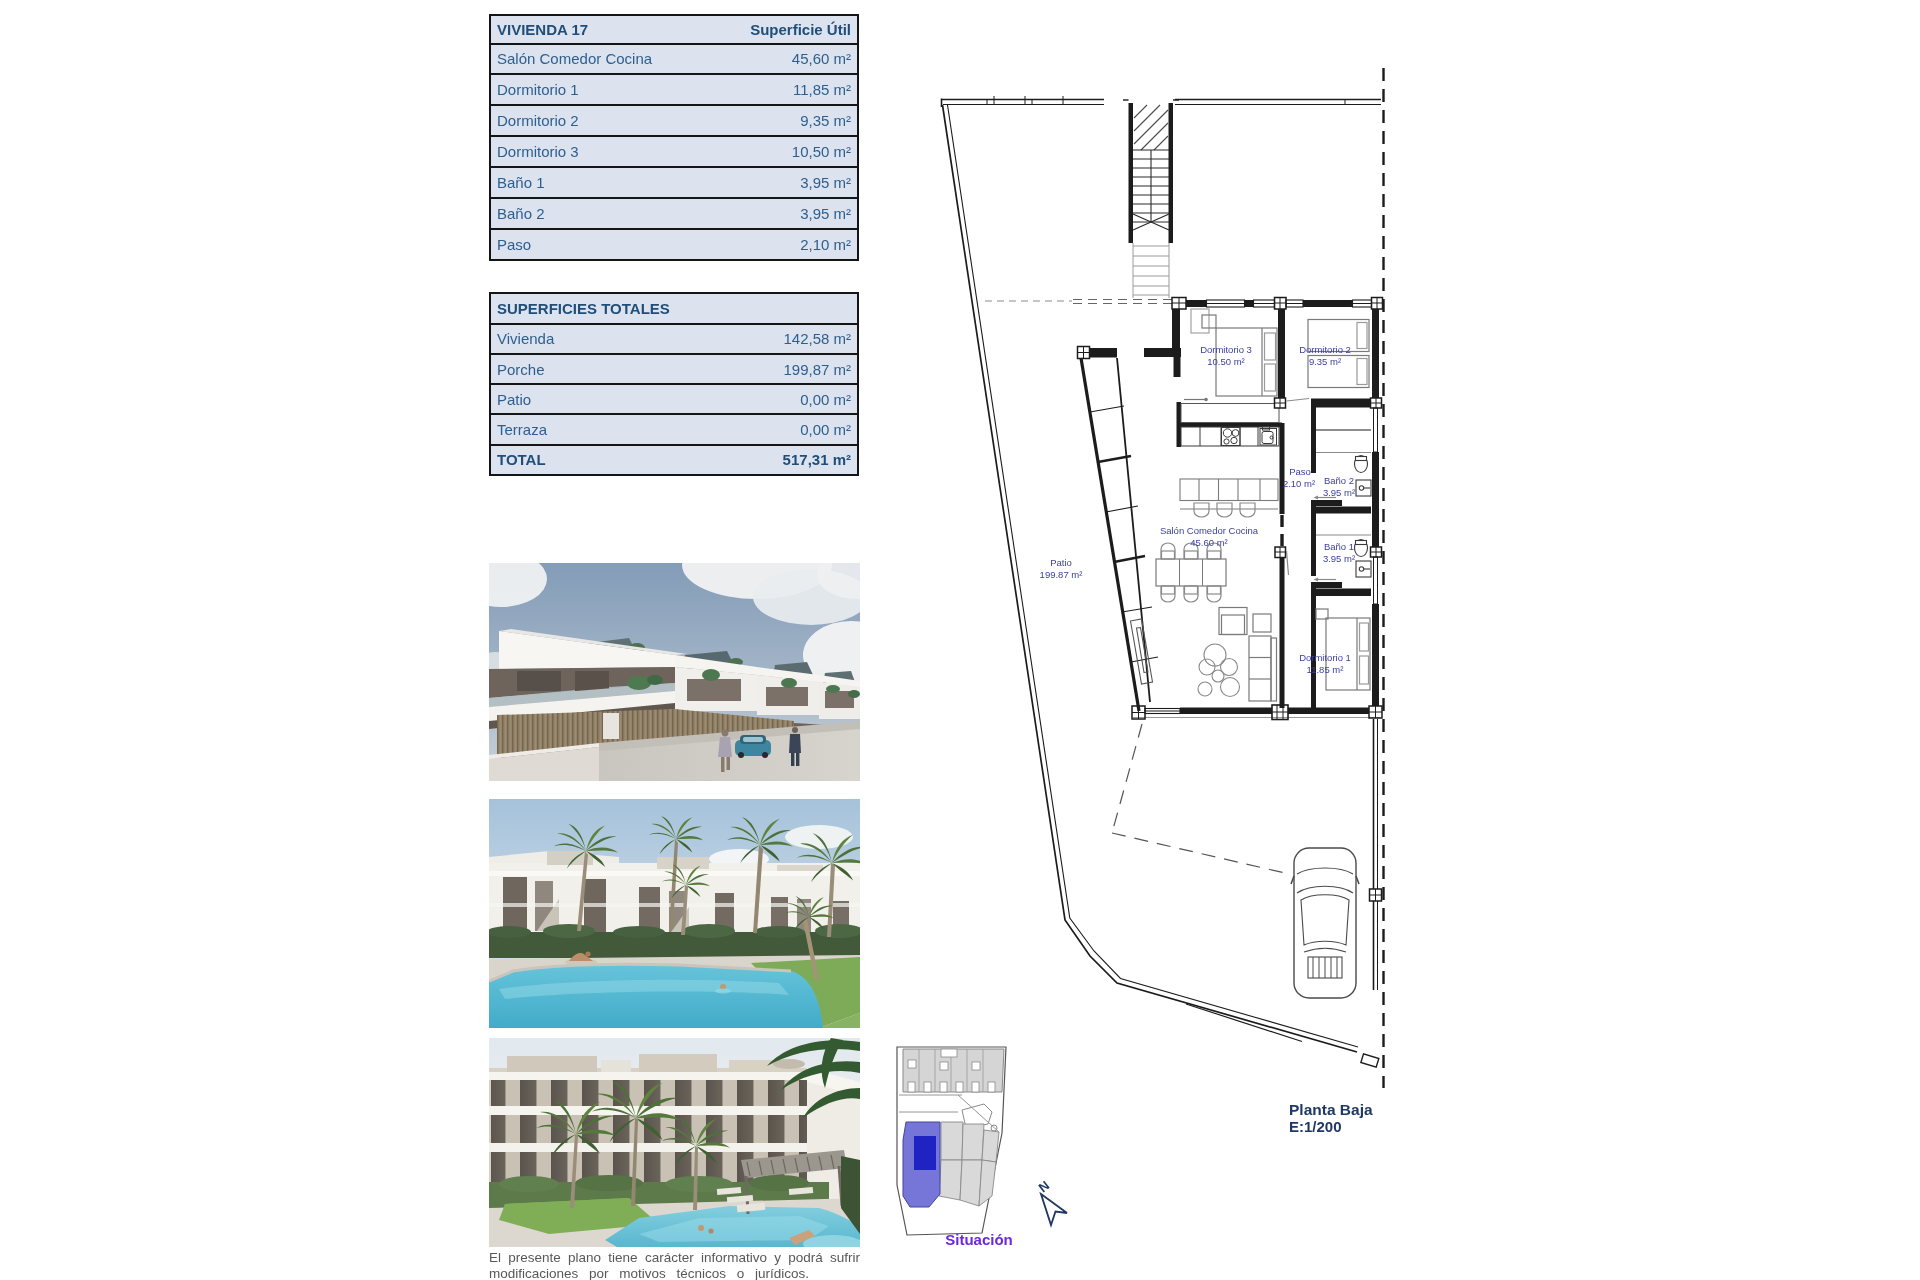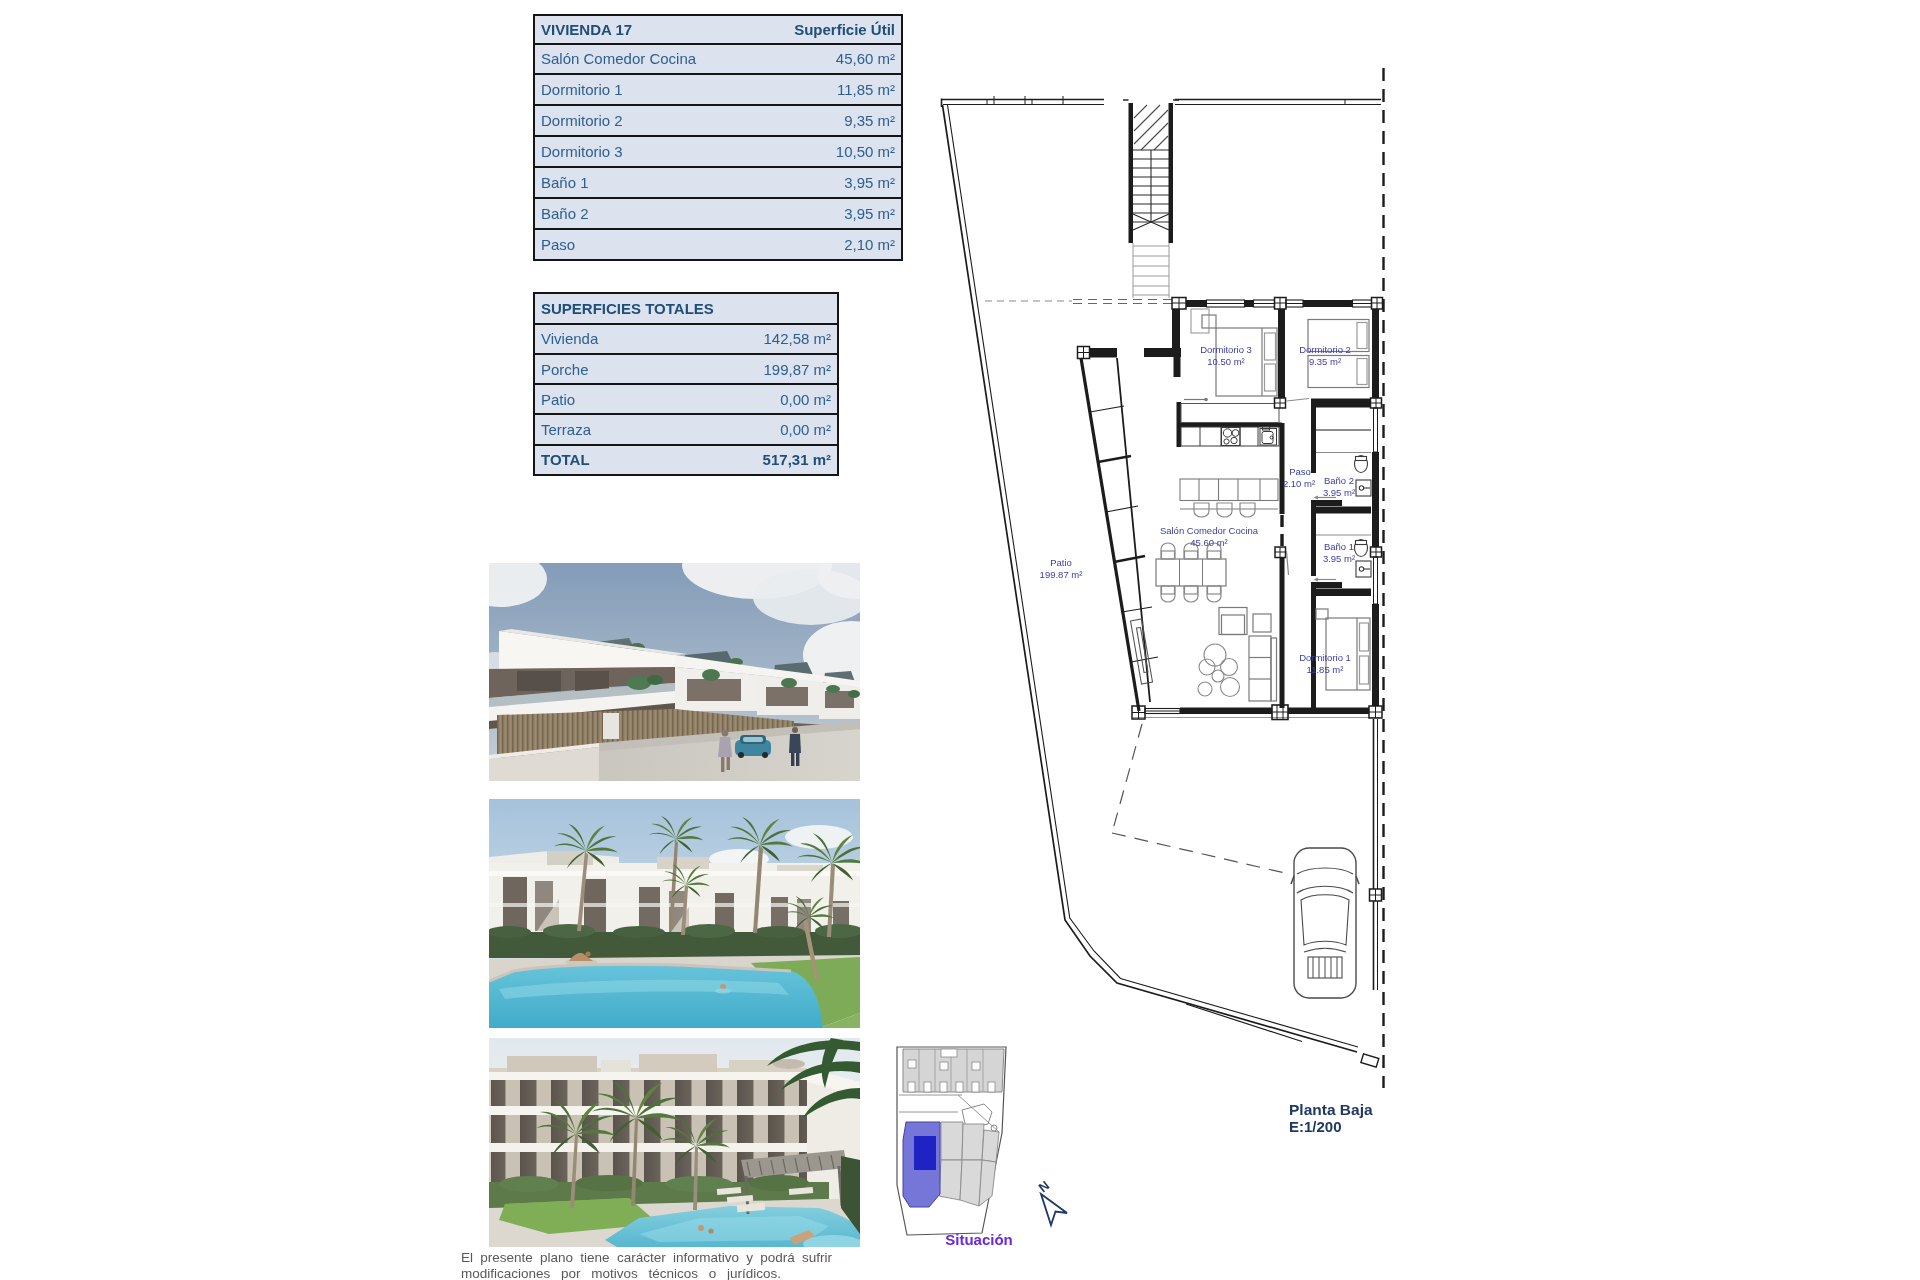--- a/index.html
+++ b/index.html
@@ -1,18 +1,18 @@
 <!DOCTYPE html>
 <html><head>
 <meta charset="utf-8">
 <style>
   html,body{margin:0;padding:0;background:#ffffff;}
   body{width:1920px;height:1280px;position:relative;font-family:"Liberation Sans",sans-serif;overflow:hidden;}
   .abs{position:absolute;}
-  table.sheet{border-collapse:collapse;table-layout:fixed;border:2px solid #151515;margin-left:44px;}
+  table.sheet{border-collapse:collapse;table-layout:fixed;border:2px solid #151515;}
   table.sheet td{background:#dce3ef;border-top:2px solid #151515;border-bottom:2px solid #151515;color:#2d5f8e;font-size:15px;padding:0 6px;white-space:nowrap;}
   table.sheet td.r{text-align:right;}
   table.sheet td.b{font-weight:bold;color:#1f4e79;}
   .disc{color:#585858;font-size:13.5px;line-height:15.5px;}
 </style>
 </head>
 <body>
 
 <div class="abs" style="left:489px;top:14px;">
 <table class="sheet" style="width:370px;">
@@ -47,21 +47,21 @@
         </tr>
   <tr style="height:30.9px;">
           <td>Paso</td>
           <td class="r">2,10 m²</td>
         </tr>
 </tbody>
     </table>
 </div>
 
 <div class="abs" style="left:489px;top:292px;">
-<table class="sheet" style="width:306px;">
+<table class="sheet" style="width:370px;">
   <tbody>
         <tr style="height:30.9px;">
           <td class="b" colspan="2">SUPERFICIES TOTALES</td>
         </tr>
   <tr style="height:30.2px;">
           <td style="width:55%;">Vivienda</td>
           <td class="r">142,58 m²</td>
         </tr>
   <tr style="height:30.2px;">
           <td>Porche</td>
@@ -374,21 +374,21 @@
 
 <g fill="#335a30">
 <path d="M371,4 C330,-2 296,8 278,28 C306,12 342,8 371,13 Z"></path>
 <path d="M371,24 C336,20 306,32 292,52 C318,34 348,30 371,35 Z"></path>
 <path d="M371,50 C346,50 324,62 314,80 C336,64 356,58 371,61 Z"></path>
 <path d="M342,0 C332,16 330,34 336,50 C340,32 346,14 354,2 Z"></path>
 </g>
 </svg>
 </div>
 
-<div class="abs disc" style="left:461px;top:1250px;width:371px;">
+<div class="abs disc" style="left:489px;top:1250px;width:371px;">
 <div style="text-align:justify;text-align-last:justify;">El presente plano tiene carácter informativo y podrá sufrir</div>
 <div style="word-spacing:7px;">modificaciones por motivos técnicos o jurídicos.</div>
 </div>
 
 <div class="abs" id="plan" style="left:880px;top:40px;width:560px;height:1240px;">
 <svg width="560" height="1240" viewBox="880 40 560 1240" xmlns="http://www.w3.org/2000/svg" font-family="Liberation Sans, sans-serif">
 <g fill="none" stroke="#1c1c1c">
 
 <g>
 <line x1="941.5" y1="99.5" x2="1104" y2="99.5" stroke-width="1.6"></line>

